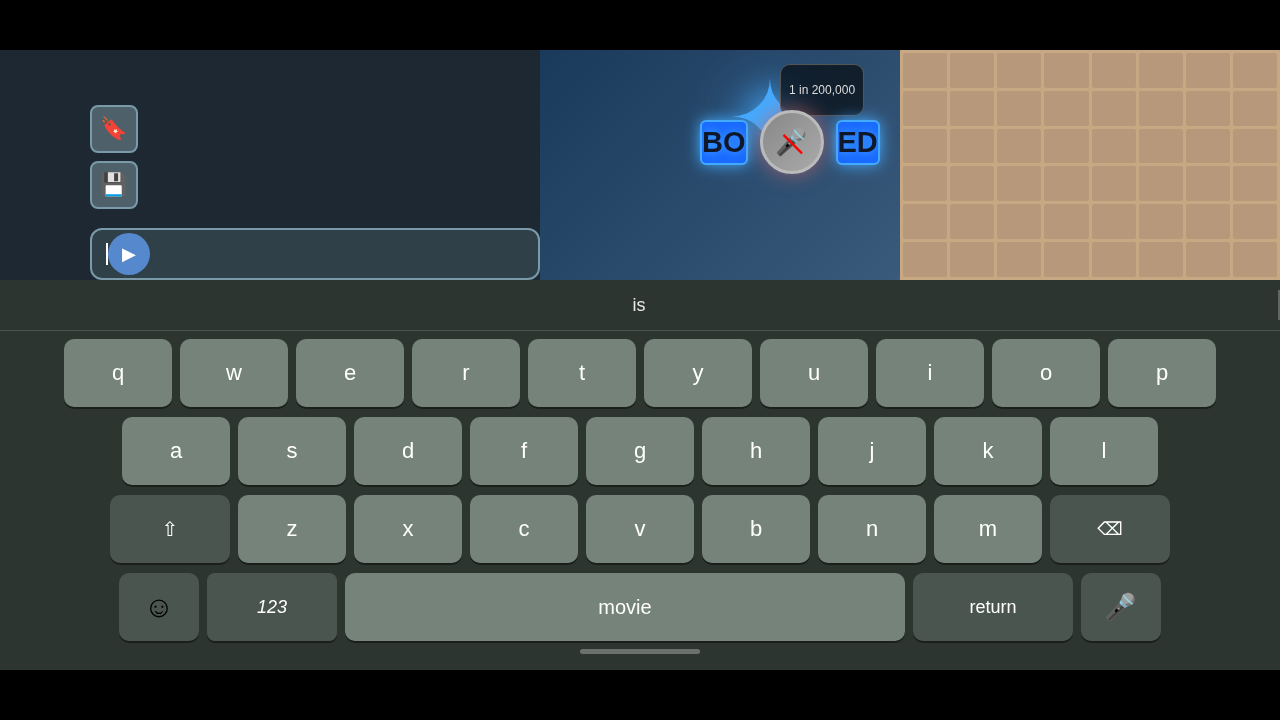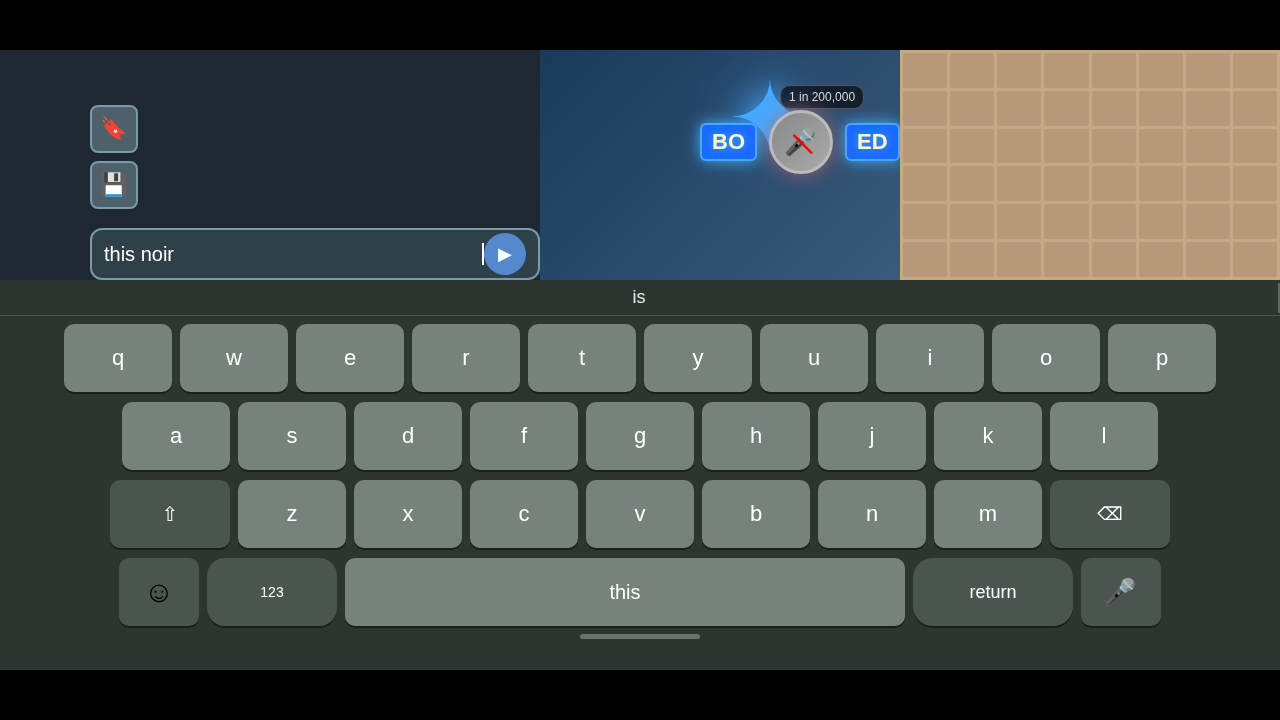--- a/index.html
+++ b/index.html
@@ -66,44 +66,44 @@
       content: '✦';
       font-size: 100px;
       color: #4af;
       text-shadow: 0 0 30px #4af, 0 0 60px #4af;
       display: block;
       text-align: center;
     }
 
     .game-counter {
       position: absolute;
-      top: 35px;
+      top: 14px;
       left: 240px;
       background: rgba(0,0,0,0.6);
       border: 1px solid #555;
       border-radius: 10px;
-      padding: 4px 8px;
+      padding: 18px 8px;
       color: #ddd;
       font-size: 12px;
     }
 
     .game-badge {
       position: absolute;
       top: 60px;
       left: 160px;
       display: flex;
       align-items: center;
       gap: 4px;
     }
     .badge-bo, .badge-ed {
       background: #1a6aff;
-      color: #fef9c3;
+      color: #0f172a;
       font-weight: 900;
-      font-size: 22px;
-      padding: 4px 10px;
+      font-size: 29px;
+      padding: 4px 0;
       border-radius: 6px;
       border: 2px solid #4af;
       text-shadow: 0 0 8px #4af;
       box-shadow: 0 0 15px #4af;
     }
 
     
     .brick-wall {
       position: absolute;
       top: 0;
@@ -198,21 +198,21 @@
       left: 0;
       width: 1280px;
       height: 440px;
       background: rgba(45, 55, 50, 0.97);
     }
 
     
     .autocomplete-bar {
       display: flex;
       align-items: center;
-      height: 36px;
+      height: 51px;
       border-bottom: 1px solid rgba(255,255,255,0.15);
     }
     .autocomplete-item {
       flex: 1;
       text-align: center;
       color: #e8e8e8;
       font-size: 18px;
       cursor: pointer;
       padding: 10px 0;
     }
@@ -288,28 +288,29 @@
       justify-content: center;
       font-size: 30px;
       cursor: pointer;
       box-shadow: 0 2px 0 rgba(0,0,0,0.4);
     }
 
     .key-123 {
       width: 130px;
       height: 68px;
       background: rgba(80,90,85,0.85);
-      border-radius: 18px;
-      display: flex;
-      align-items: center;
-      justify-content: center;
-      color: #fff;
-      font-size: 14px;
+      border-radius: 8px;
+      display: flex;
+      align-items: center;
+      justify-content: center;
+      color: #fff;
+      font-size: 18px;
       cursor: pointer;
       box-shadow: 0 2px 0 rgba(0,0,0,0.4);
+      font-style: italic;
     }
 
     .key-space {
       flex: 1;
       height: 68px;
       background: rgba(130,145,135,0.85);
       border-radius: 10px;
       display: flex;
       align-items: center;
       justify-content: center;
@@ -317,21 +318,21 @@
       font-size: 20px;
       cursor: pointer;
       box-shadow: 0 2px 0 rgba(0,0,0,0.4);
       max-width: 560px;
     }
 
     .key-return {
       width: 160px;
       height: 68px;
       background: rgba(80,90,85,0.85);
-      border-radius: 20px;
+      border-radius: 10px;
       display: flex;
       align-items: center;
       justify-content: center;
       color: #fff;
       font-size: 18px;
       cursor: pointer;
       box-shadow: 0 2px 0 rgba(0,0,0,0.4);
     }
 
     .key-mic {
@@ -376,21 +377,20 @@
 <div class="game-area">
 
   <div class="left-panel"></div>
 
   <div class="sidebar">
     <div class="sidebar-icon">🔖</div>
     <div class="sidebar-icon">💾</div>
   </div>
 
   <div class="chat-input-container">
-    <span class="chat-text">this noir </span>
       <span class="chat-cursor"></span>
     <div class="send-btn">▶</div>
   </div>
 
   <div class="right-panel">
 
     <div class="game-star"></div>
 
     <div class="game-counter">1 in 200,000</div>
 
@@ -500,21 +500,21 @@
       <div class="key">b</div>
       <div class="key">n</div>
       <div class="key">m</div>
       <div class="key key-special key-delete">⌫</div>
     </div>
   </div>
 
   <div class="bottom-row">
     <div class="key-emoji">☺</div>
     <div class="key-123">123</div>
-    <div class="key-space">this</div>
+    <div class="key-space">movie</div>
     <div class="key-return">return</div>
     <div class="key-mic">🎤</div>
   </div>
 
   <div class="swipe-indicator"></div>
 </div>
 
 <div class="bottom-bar"></div>
 
 </body></html>

